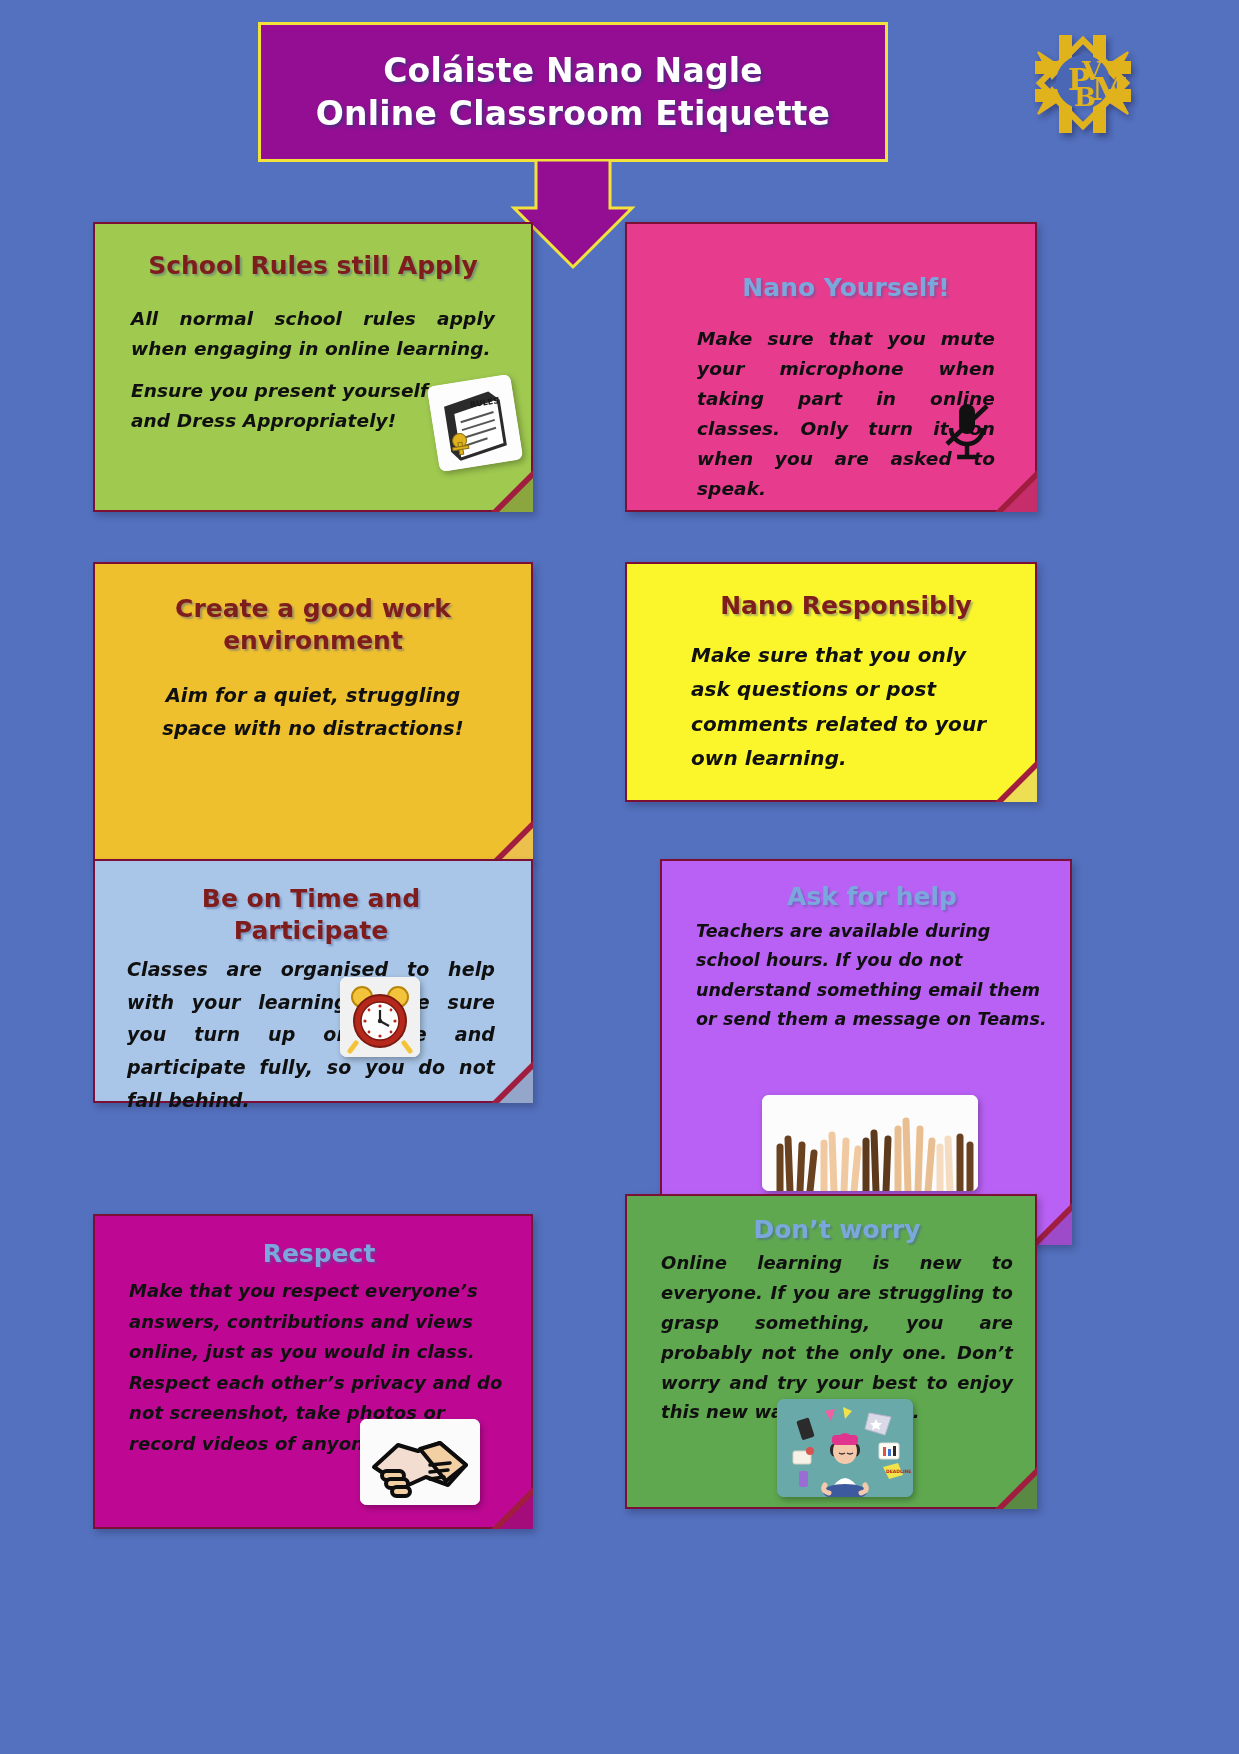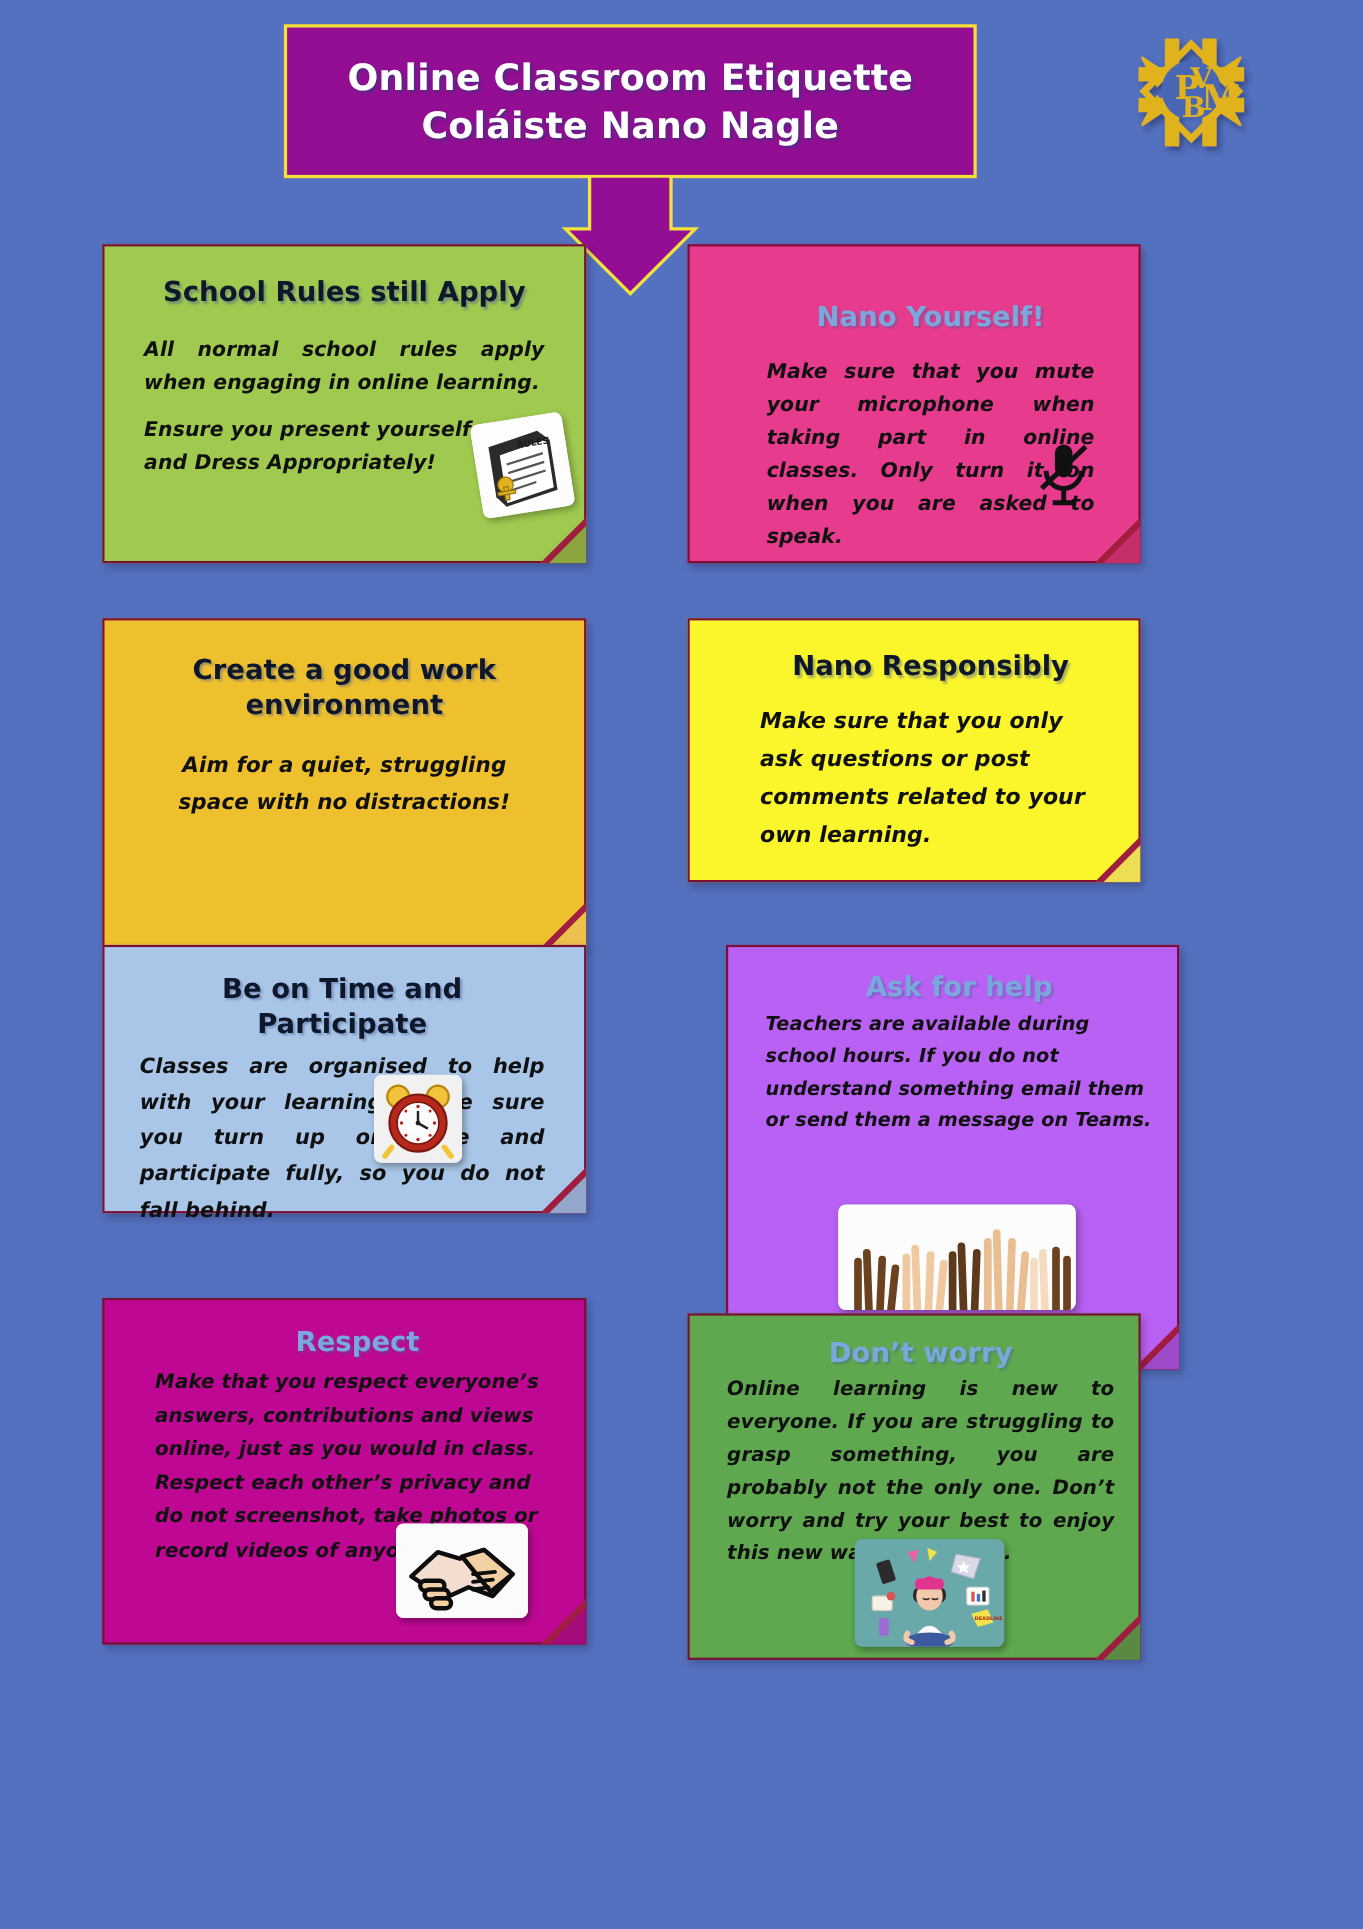--- a/index.html
+++ b/index.html
@@ -88,21 +88,21 @@
     right: -2px; bottom: -2px;
     width: 34px; height: 34px;
     clip-path: polygon(100% 0, 100% 100%, 0 100%);
     opacity: 0.92;
   }
 
   .card-title {
     text-align: center;
     font-weight: bold;
     font-size: 25px;
-    color: #0f172a;
+    color: #7f1d1d;
     text-shadow: 2px 2px 2px rgba(70,90,150,0.45);
     font-family: "DejaVu Sans", sans-serif;
     line-height: 1.28;
   }
   .card-title.lt { color: #7aa8dd; }
 
   .card-body {
     color: #101010;
     font-family: "DejaVu Sans", sans-serif;
     font-style: italic;
@@ -156,23 +156,23 @@
 
   #card-ask {
     left: 660px; top: 637px; width: 412px; height: 386px;
     background: #b961f4;
     padding: 20px 22px 0 34px;
   }
   #card-ask .card-title { margin-bottom: 4px; }
   #card-ask .card-body { font-size: 17.5px; line-height: 1.68; }
 
   #card-respect {
-    left: 93px;  top: 958px; width: 440px; height: 315px;
+    left: 93px;  top: 992px; width: 440px; height: 315px;
     background: #be0894;
-    padding: 22px 22px 0 46px;
+    padding: 22px 22px 0 34px;
   }
   #card-respect .card-title { margin-bottom: 6px; }
   #card-respect .card-body { font-size: 18px; line-height: 1.70; }
 
   #card-worry {
     left: 625px; top: 972px; width: 412px; height: 315px;
     background: #5fa84f;
     padding: 18px 22px 0 34px;
   }
   #card-worry .card-title { margin-bottom: 2px; }
@@ -194,22 +194,22 @@
   #illus-medit   { left: 150px; bottom: 10px; width: 136px; height: 98px; background:#6aa9a9; }
 
   #mic-icon { position: absolute; right: 40px; bottom: 44px; width: 56px; height: 66px; }
 </style>
 </head>
 <body>
 
 <div class="header-wrap">
 
   <div class="title-banner">
+    <div class="title-line">Coláiste Nano Nagle</div>
     <div class="title-line">Online Classroom Etiquette</div>
-    <div class="title-line">Coláiste Nano Nagle</div>
   </div>
 
   <svg class="title-arrow" viewBox="0 0 126 110">
     <polygon points="26,0 100,0 100,48 122,48 63,107 4,48 26,48" fill="#930e92" stroke="#f2e33c" stroke-width="3"></polygon>
   </svg>
 </div>
 
 <svg class="logo" viewBox="0 0 122 122">
   <defs>
     <filter id="lshadow" x="-40%" y="-40%" width="190%" height="190%">

